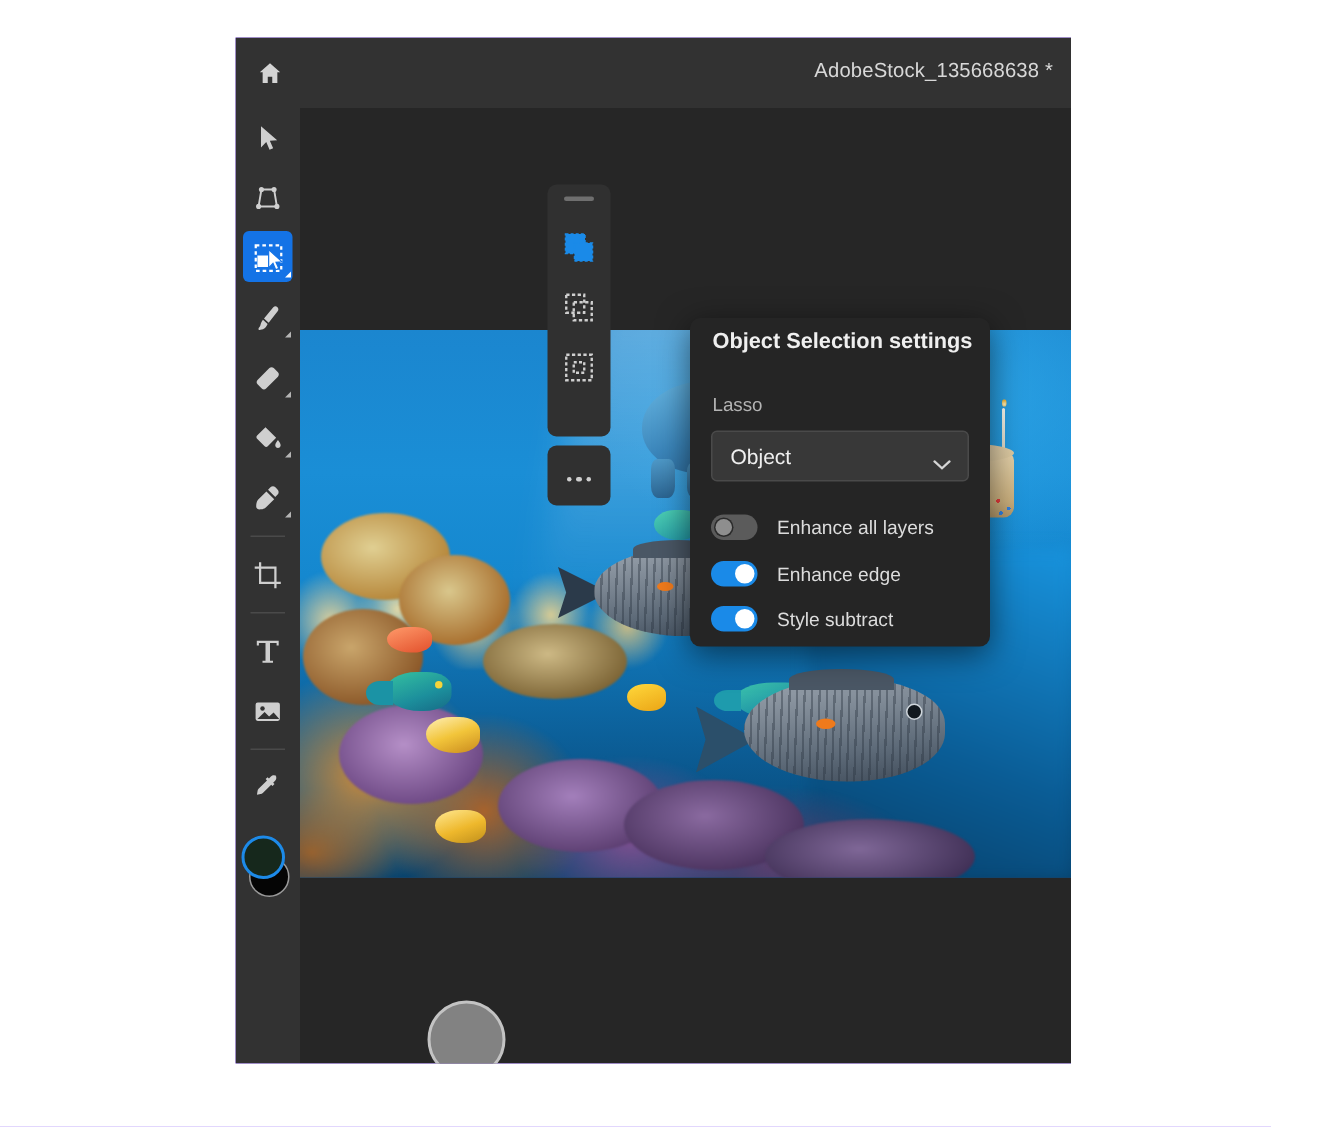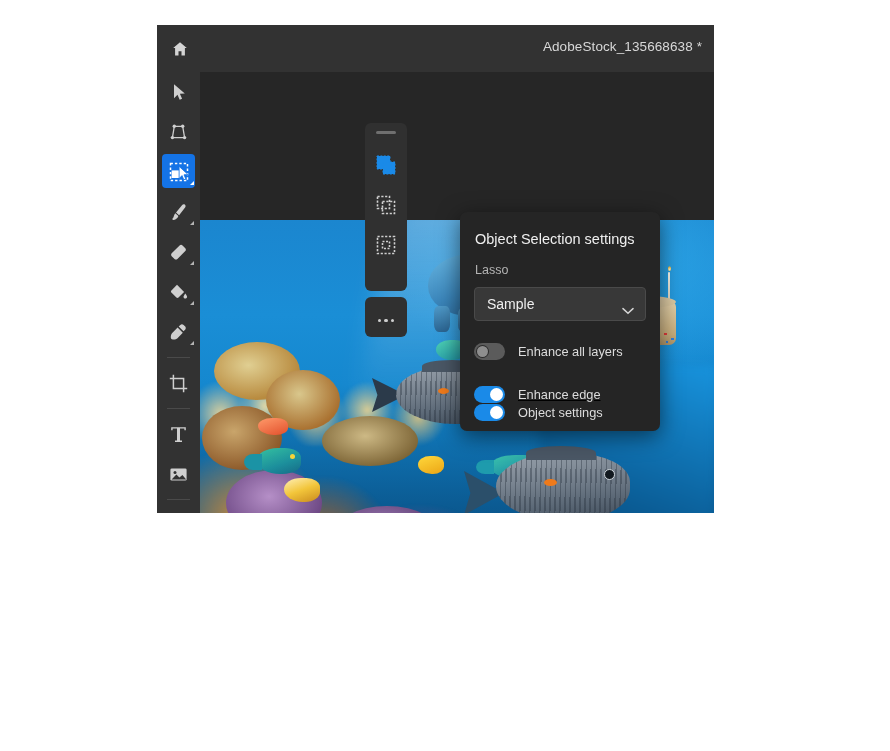--- a/index.html
+++ b/index.html
@@ -1,19 +1,19 @@
 <!DOCTYPE html>
 <html><head>
 <meta charset="utf-8">
 <style>
   html,body{margin:0;padding:0;background:#ffffff;}
   body{width:890px;height:751px;font-family:"Liberation Sans",sans-serif;overflow:hidden;}
 
   .app-window{
-    position:absolute;left:157px;top:25px;width:557px;height:488px;
+    position:absolute;left:157px;top:25px;width:557px;height:684px;
     background:#8b5cf6;overflow:hidden;
   }
 
   
   .titlebar{
     position:absolute;left:0;top:0;width:100%;height:47px;
     background:#323232;
   }
   .home-icon{
     position:absolute;left:11px;top:12px;width:24px;height:24px;
@@ -210,21 +210,21 @@
     display:inline-block;width:3.5px;height:3.5px;border-radius:50%;background:#cfcfcf;margin:0 1.6px;
   }
 
   
   .popover{
     position:absolute;left:260px;top:140px;width:200px;height:219px;
     background:#252525;border-radius:7px;
     box-shadow:0 5px 22px rgba(0,0,0,.55);
   }
   .pop-title{
-    position:absolute;left:15px;top:19px;color:#efefef;font-size:14.5px;font-weight:normal;
+    position:absolute;left:15px;top:8px;color:#efefef;font-size:14.5px;font-weight:bold;
   }
   .pop-label{
     position:absolute;left:15px;top:51px;color:#b4b4b4;font-size:12.5px;
   }
   .select{
     position:absolute;left:14px;top:75px;width:172px;height:34px;
     background:#383838;border:1px solid #4a4a4a;border-radius:4px;box-sizing:border-box;cursor:pointer;
   }
   .select-value{
     position:absolute;left:12px;top:8px;color:#efefef;font-size:14px;
@@ -509,45 +509,45 @@
       <span class="dots">
         <span></span><span></span><span></span>
       </span>
     </div>
 
     <div class="popover">
       <div class="pop-title">Object Selection settings</div>
       <div class="pop-label">Lasso</div>
 
       <div class="select">
-        <span class="select-value">Sample</span>
+        <span class="select-value">Object</span>
         <span class="select-caret">
           <svg width="12" height="8" viewBox="0 0 12 8">
               <path d="M1 1.6 6 6.2 11 1.6" fill="none" stroke="#d5d5d5" stroke-width="1.5" stroke-linecap="round"></path>
             </svg>
         </span>
       </div>
 
       <div class="toggle-row" style="top:127px;">
         <span class="switch off">
             <span class="knob"></span>
           </span>
         <span class="toggle-label">Enhance all layers</span>
       </div>
 
-      <div class="toggle-row" style="top:170px;text-decoration:underline;">
+      <div class="toggle-row" style="top:158px;">
         <span class="switch on">
             <span class="knob"></span>
           </span>
         <span class="toggle-label">Enhance edge</span>
       </div>
 
       <div class="toggle-row" style="top:188px;">
         <span class="switch on">
             <span class="knob"></span>
           </span>
-        <span class="toggle-label">Object settings</span>
+        <span class="toggle-label">Style subtract</span>
       </div>
     </div>
 
     <div class="touch-dot"></div>
   </div>
 </div>
 
 </body></html>

